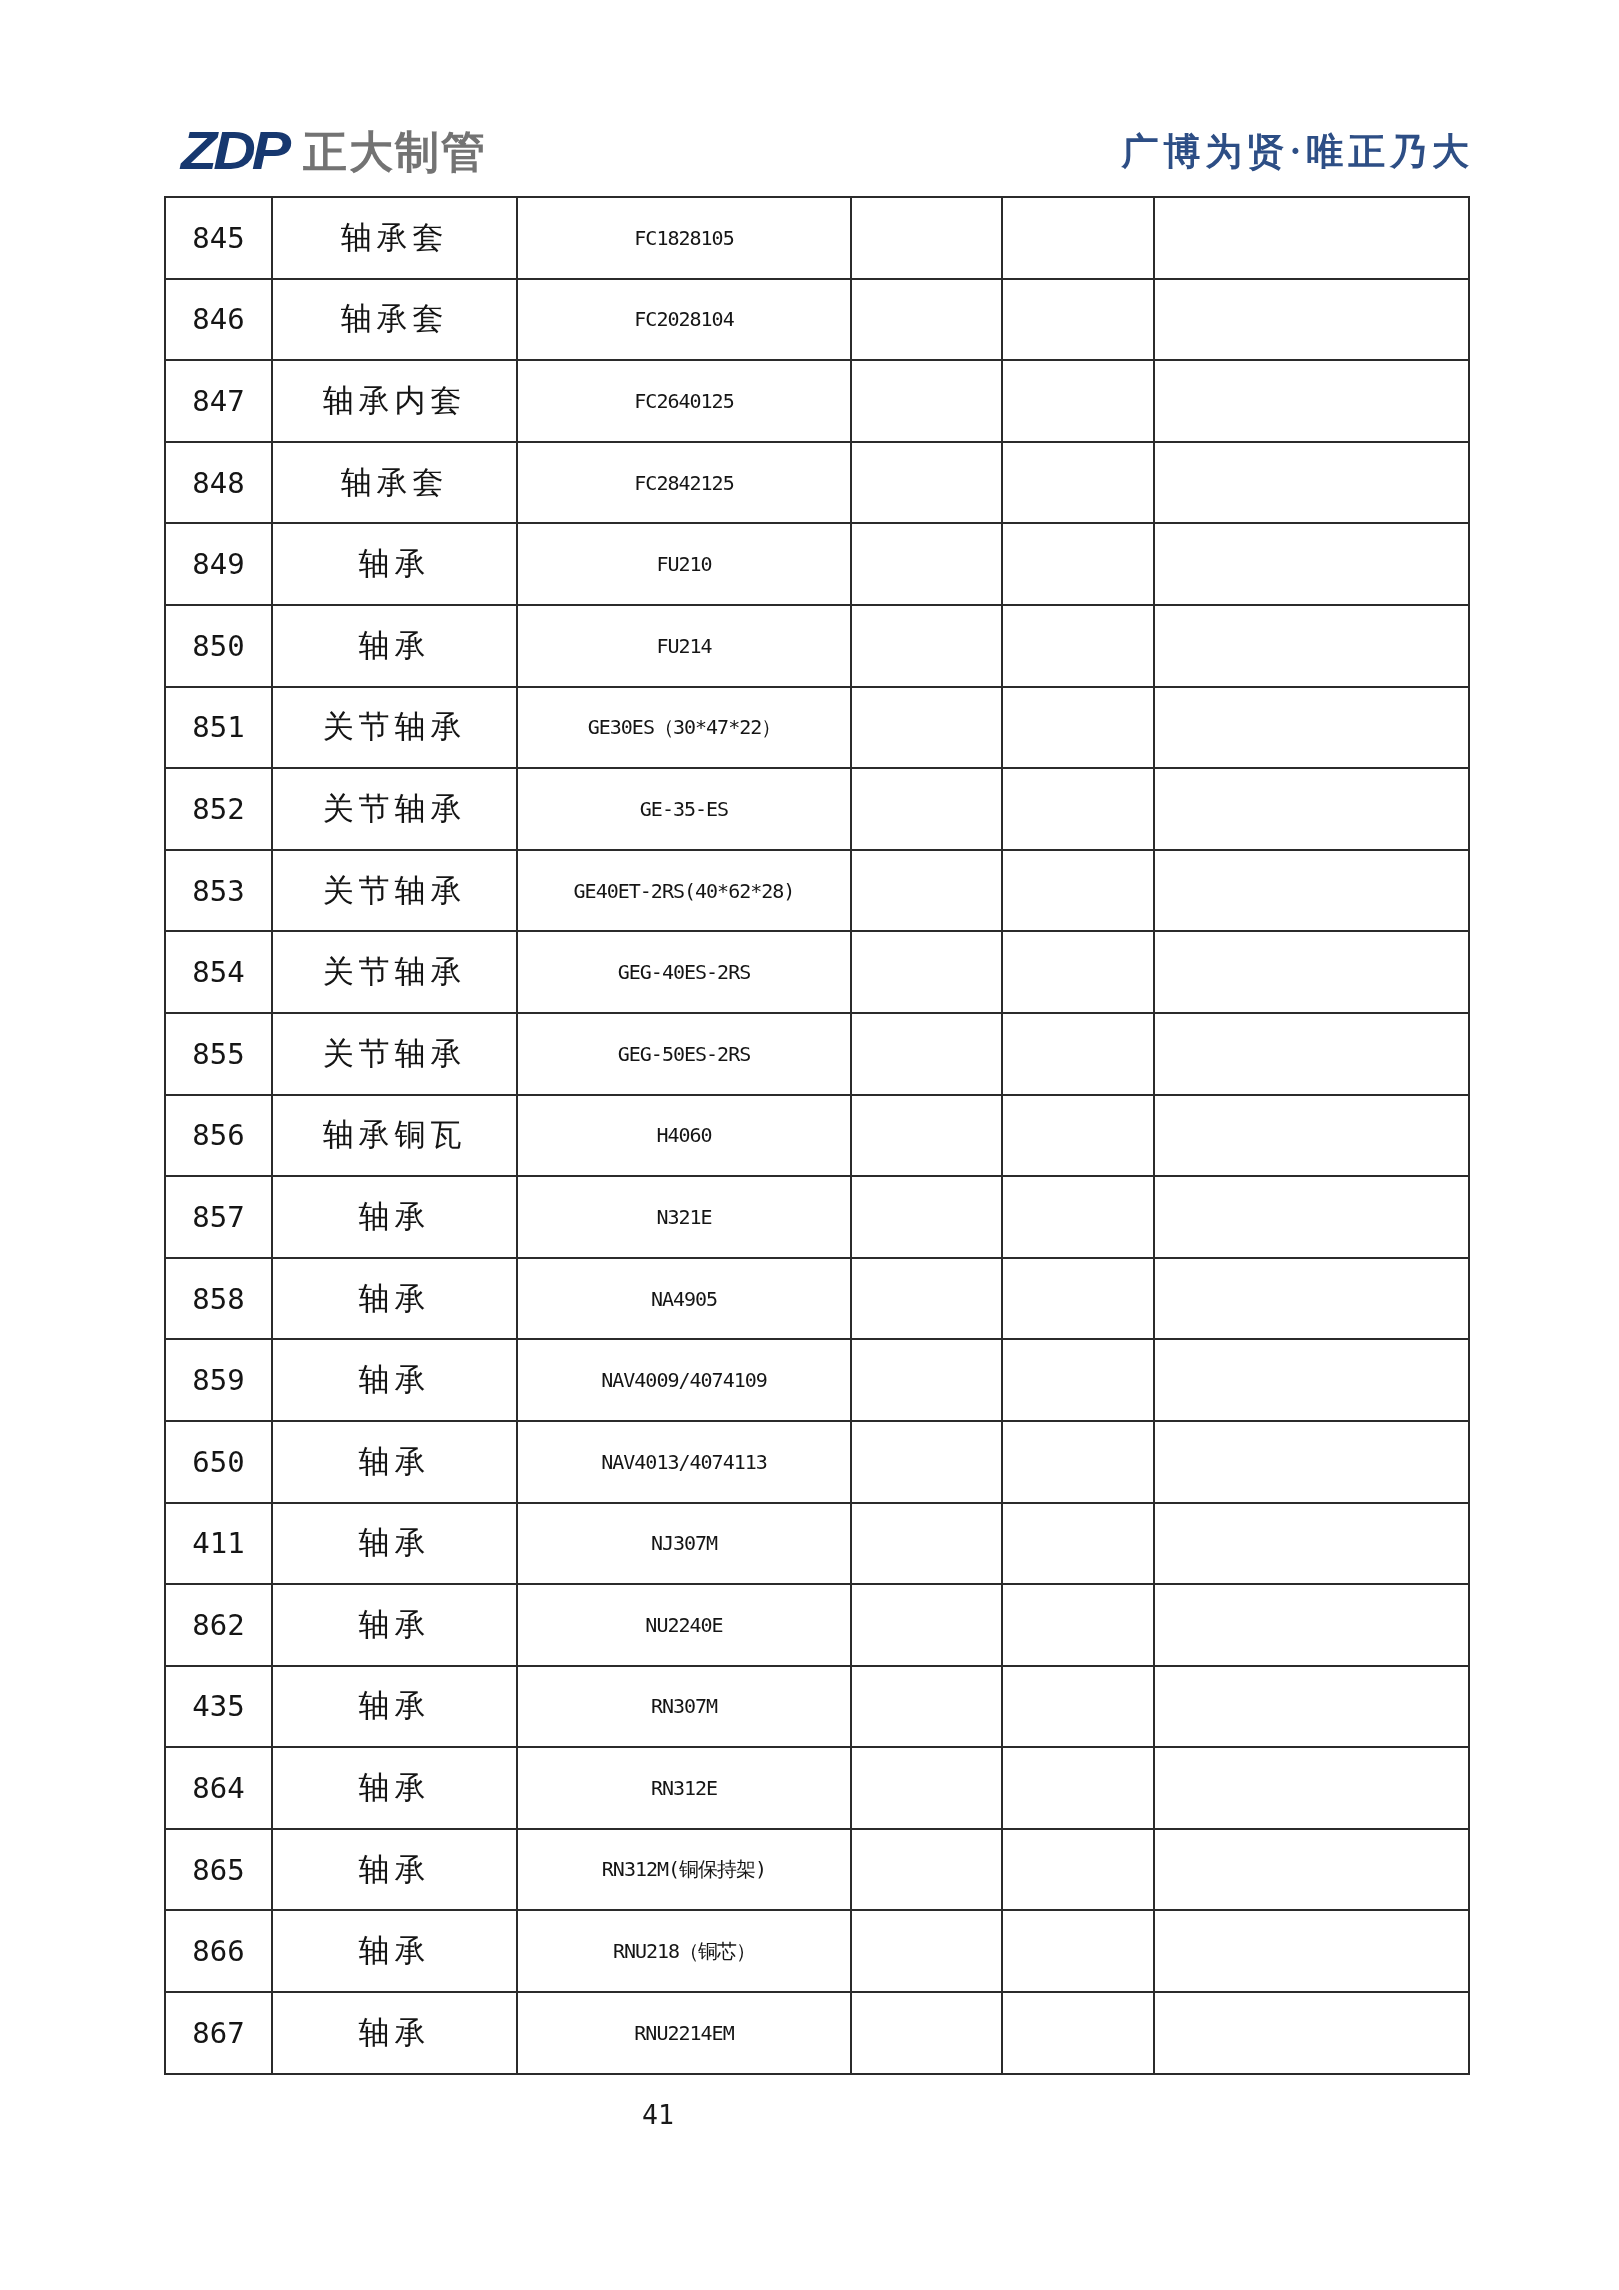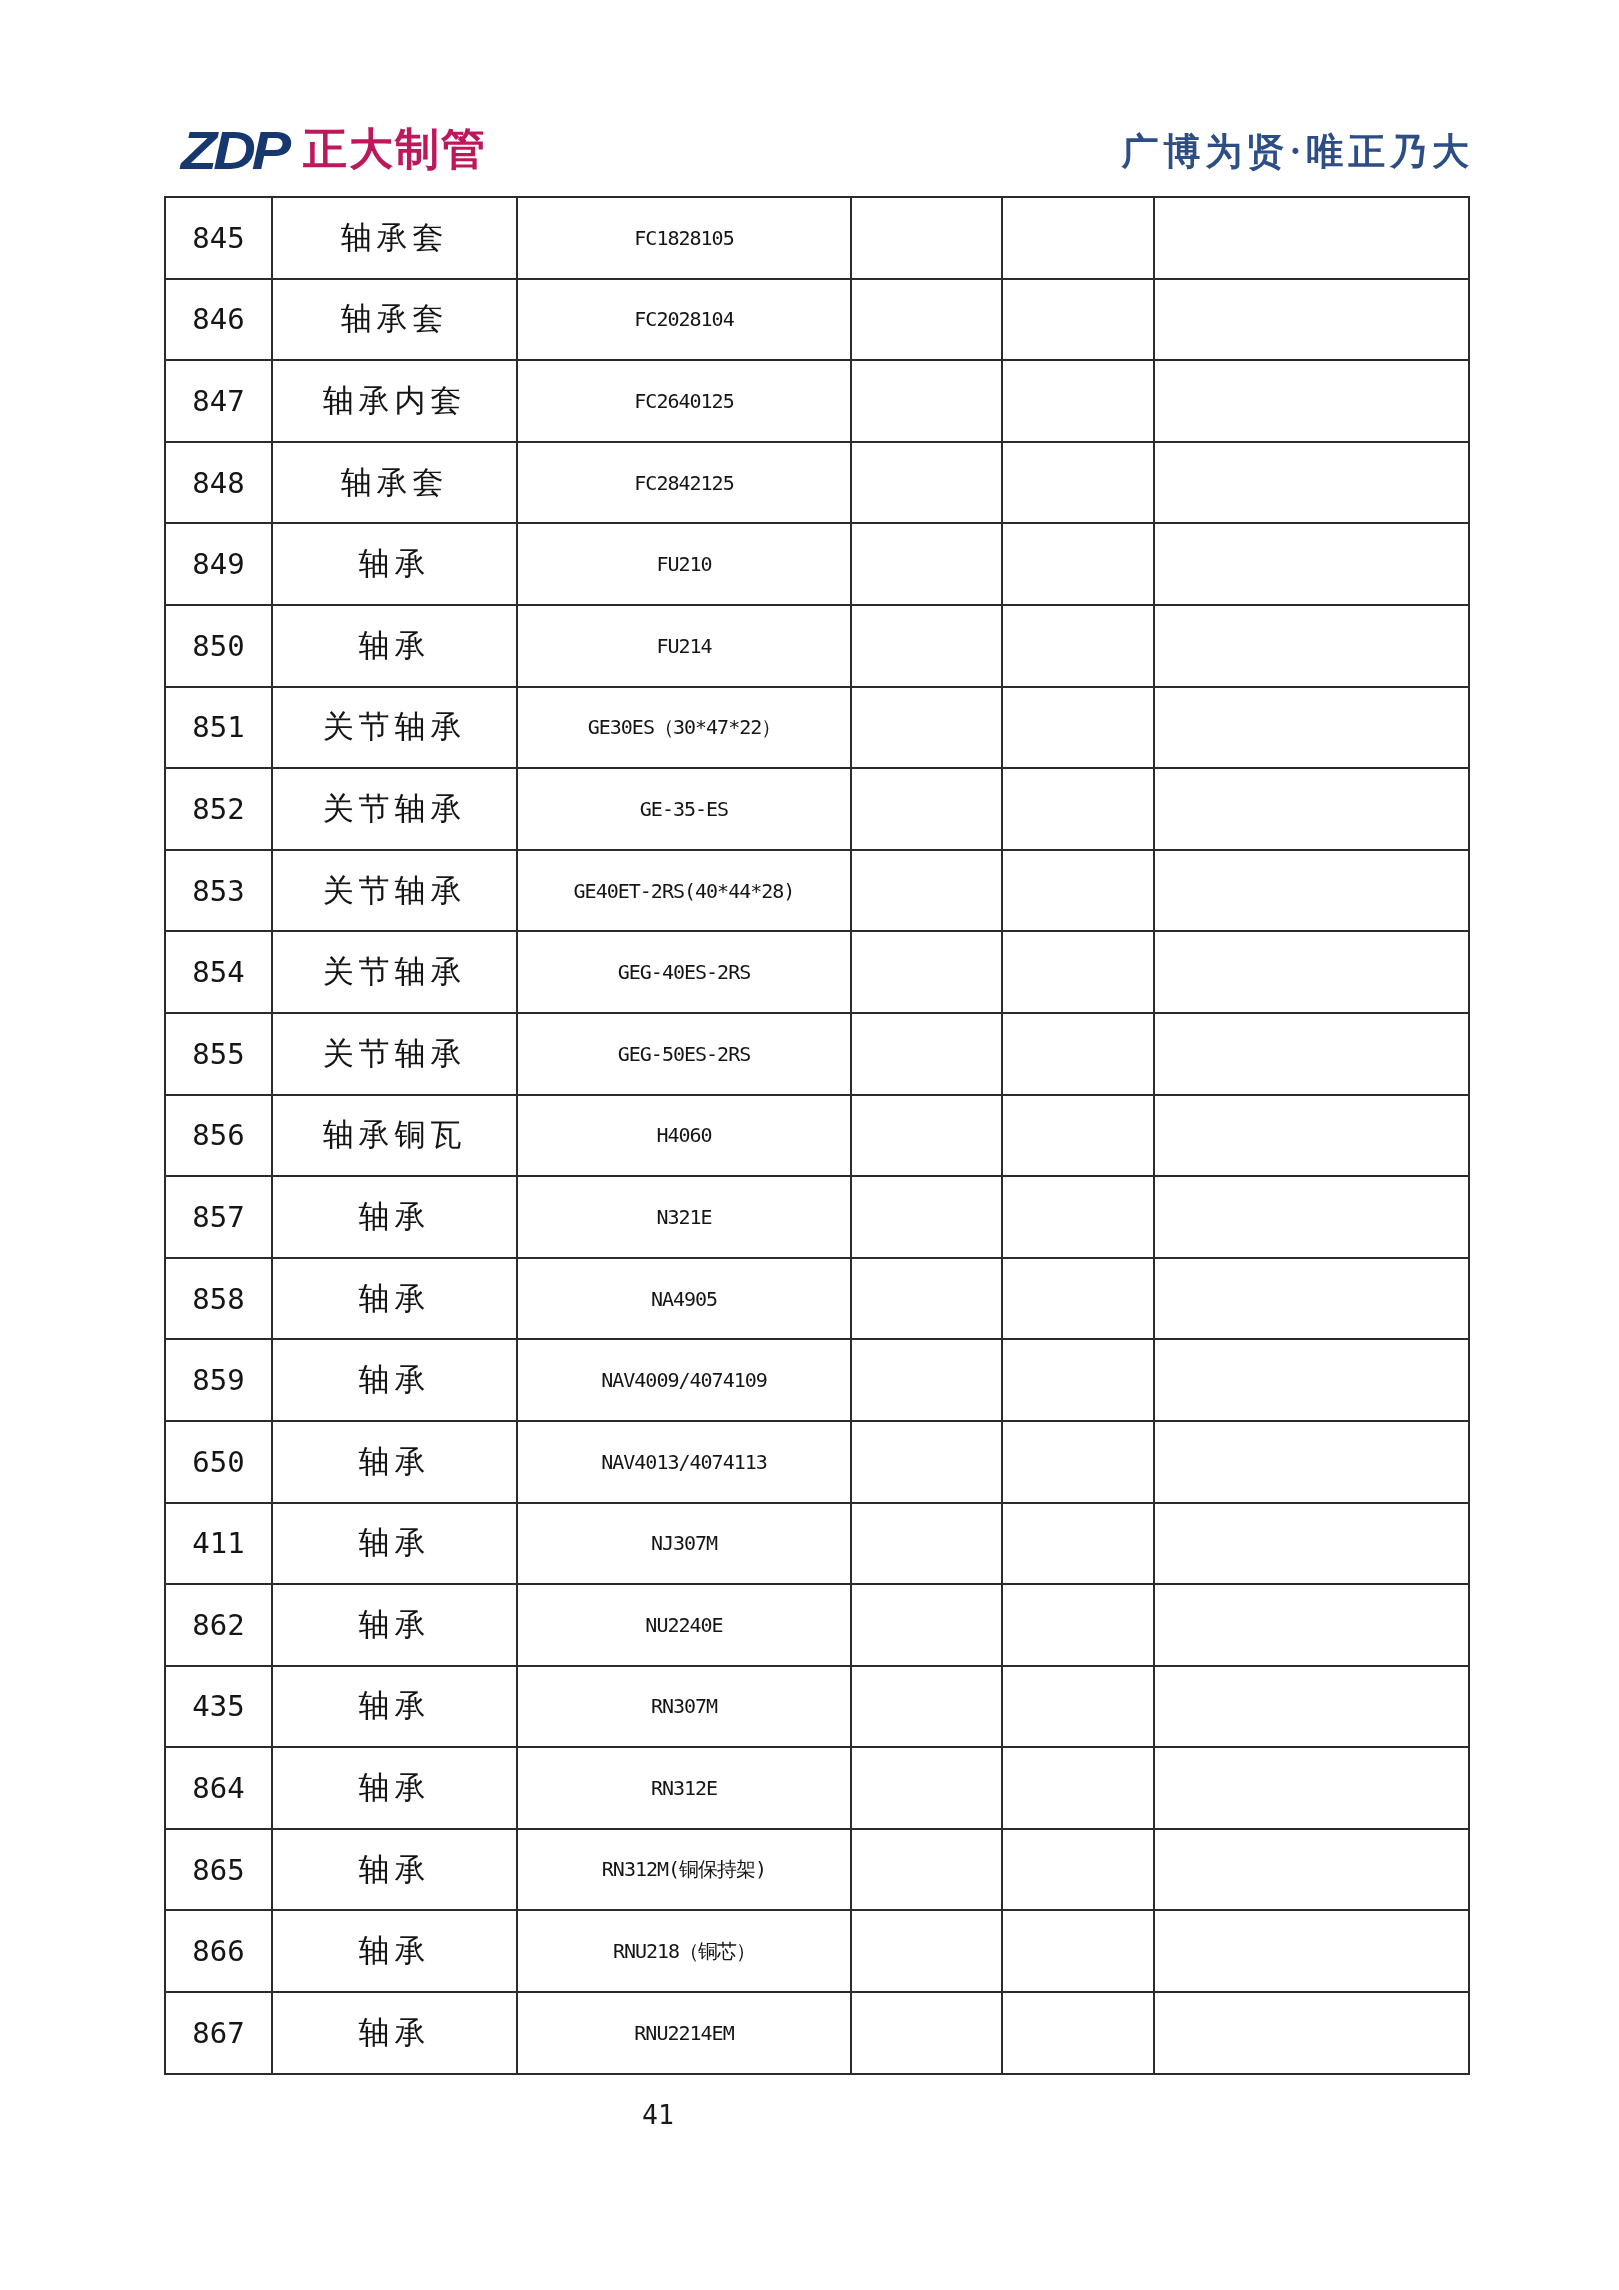--- a/index.html
+++ b/index.html
@@ -36,25 +36,25 @@
     font-family: "Liberation Sans", sans-serif;
     font-style: italic;
     font-weight: 900;
     font-size: 59px;
     line-height: 1;
     letter-spacing: -3.9px;
     color: #17386f;
     transform: scaleY(0.92);
   }
   .logo-company {
-    font-family: Liberation Mono, monospace;
+    font-family: Liberation Sans, sans-serif;
     font-weight: 700;
     font-size: 44px;
     line-height: 1;
-    color: #be185d;
+    color: #737373;
     letter-spacing: 2px;
   }
   .slogan {
     font-family: "Liberation Serif", serif;
     font-weight: 700;
     font-size: 37px;
     line-height: 1;
     color: #2d4e85;
     letter-spacing: 4.9px;
     white-space: nowrap;
@@ -192,21 +192,21 @@
           <td class="c0">852</td>
           <td class="c1">关节轴承</td>
           <td class="c2">GE-35-ES</td>
           <td class="c3"></td>
           <td class="c4"></td>
           <td class="c5"></td>
         </tr>
         <tr>
           <td class="c0">853</td>
           <td class="c1">关节轴承</td>
-          <td class="c2">GE40ET-2RS(40*44*28)</td>
+          <td class="c2">GE40ET-2RS(40*62*28)</td>
           <td class="c3"></td>
           <td class="c4"></td>
           <td class="c5"></td>
         </tr>
         <tr>
           <td class="c0">854</td>
           <td class="c1">关节轴承</td>
           <td class="c2">GEG-40ES-2RS</td>
           <td class="c3"></td>
           <td class="c4"></td>

